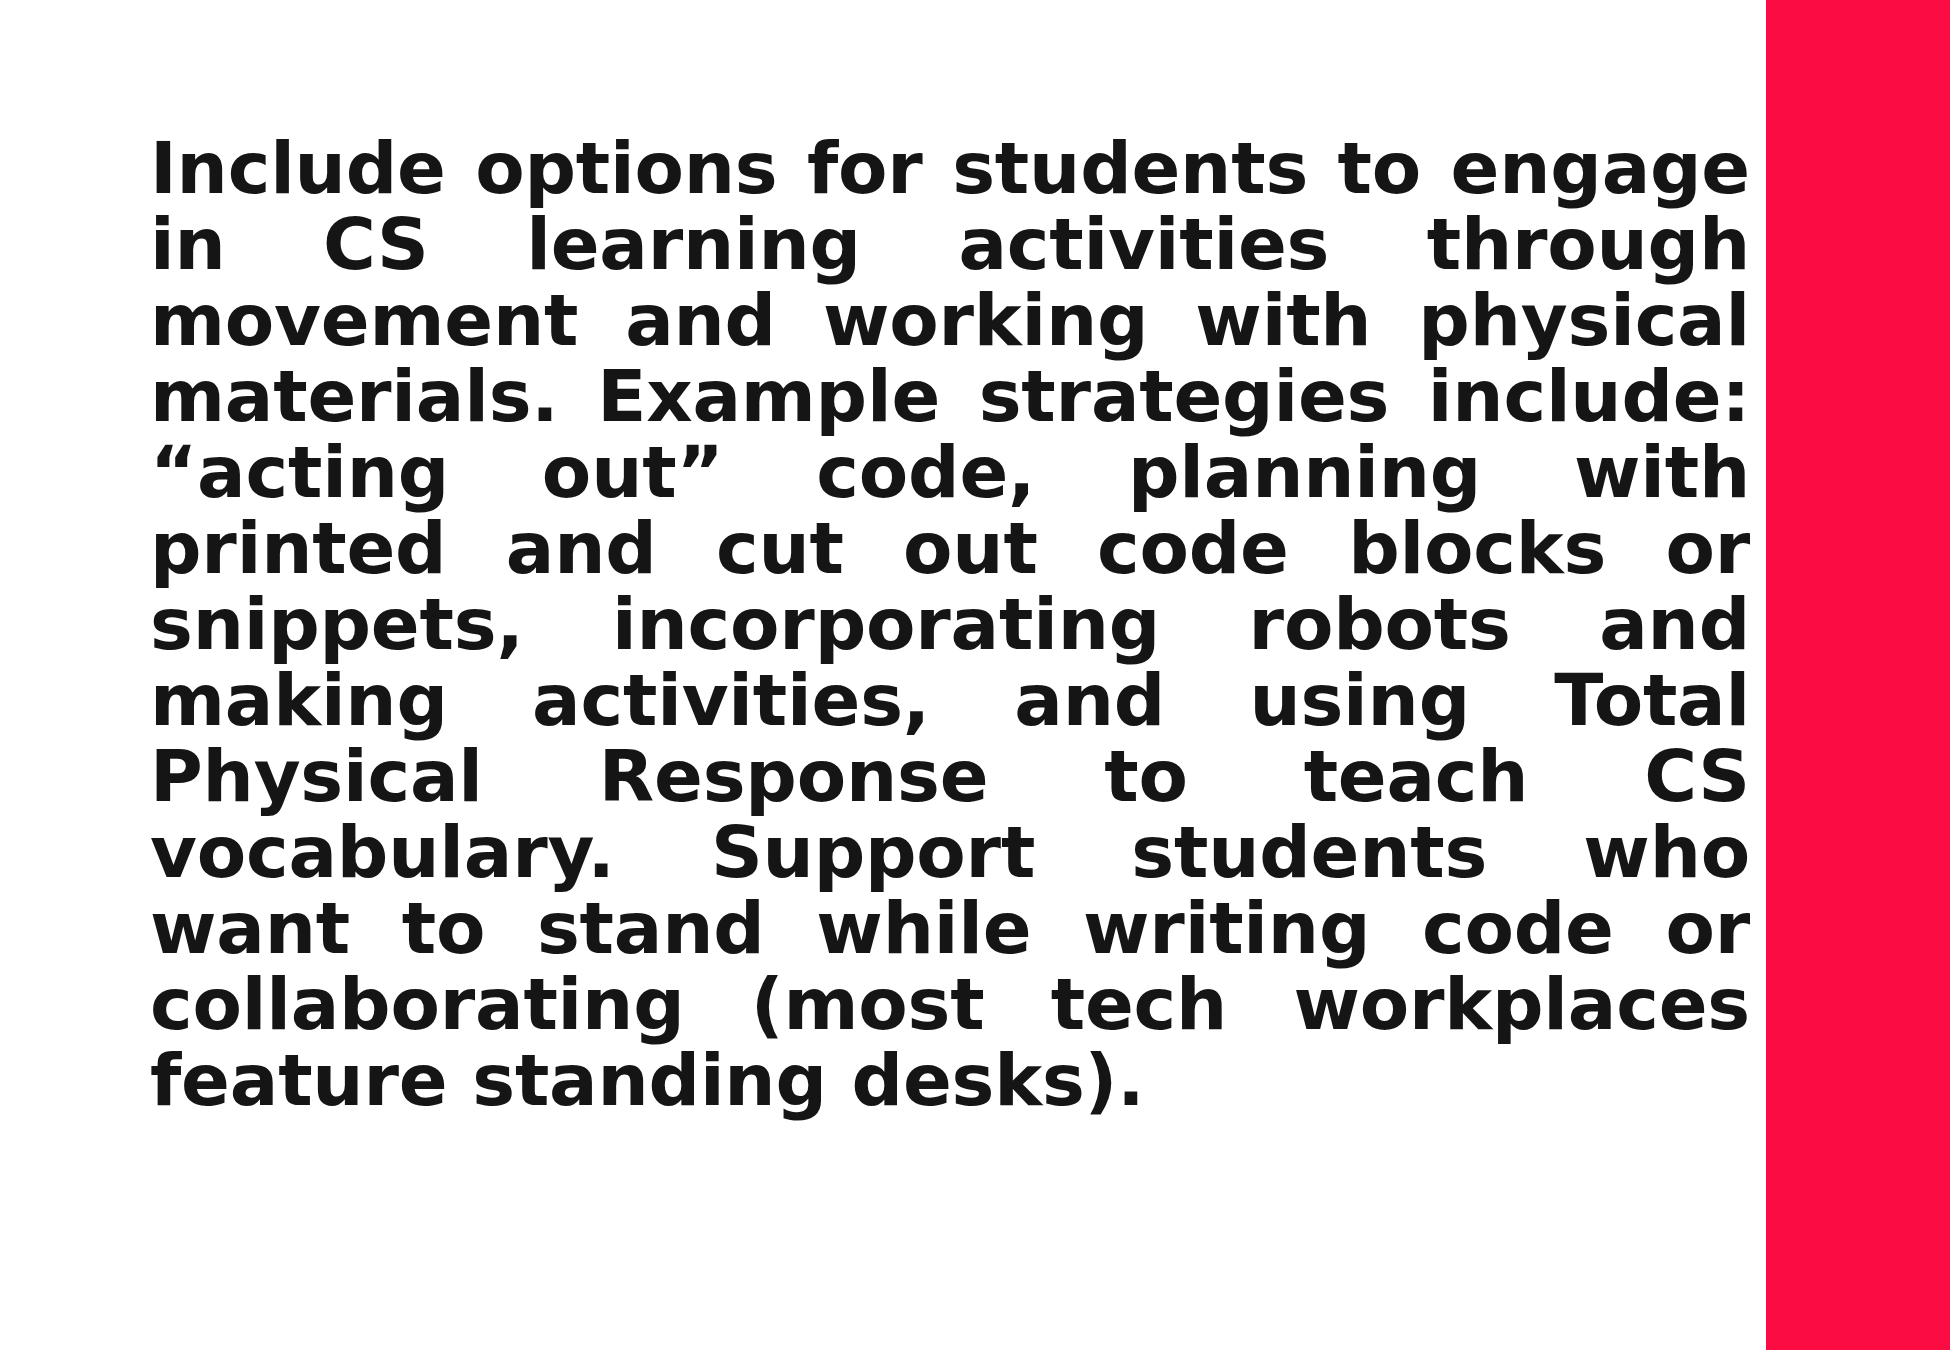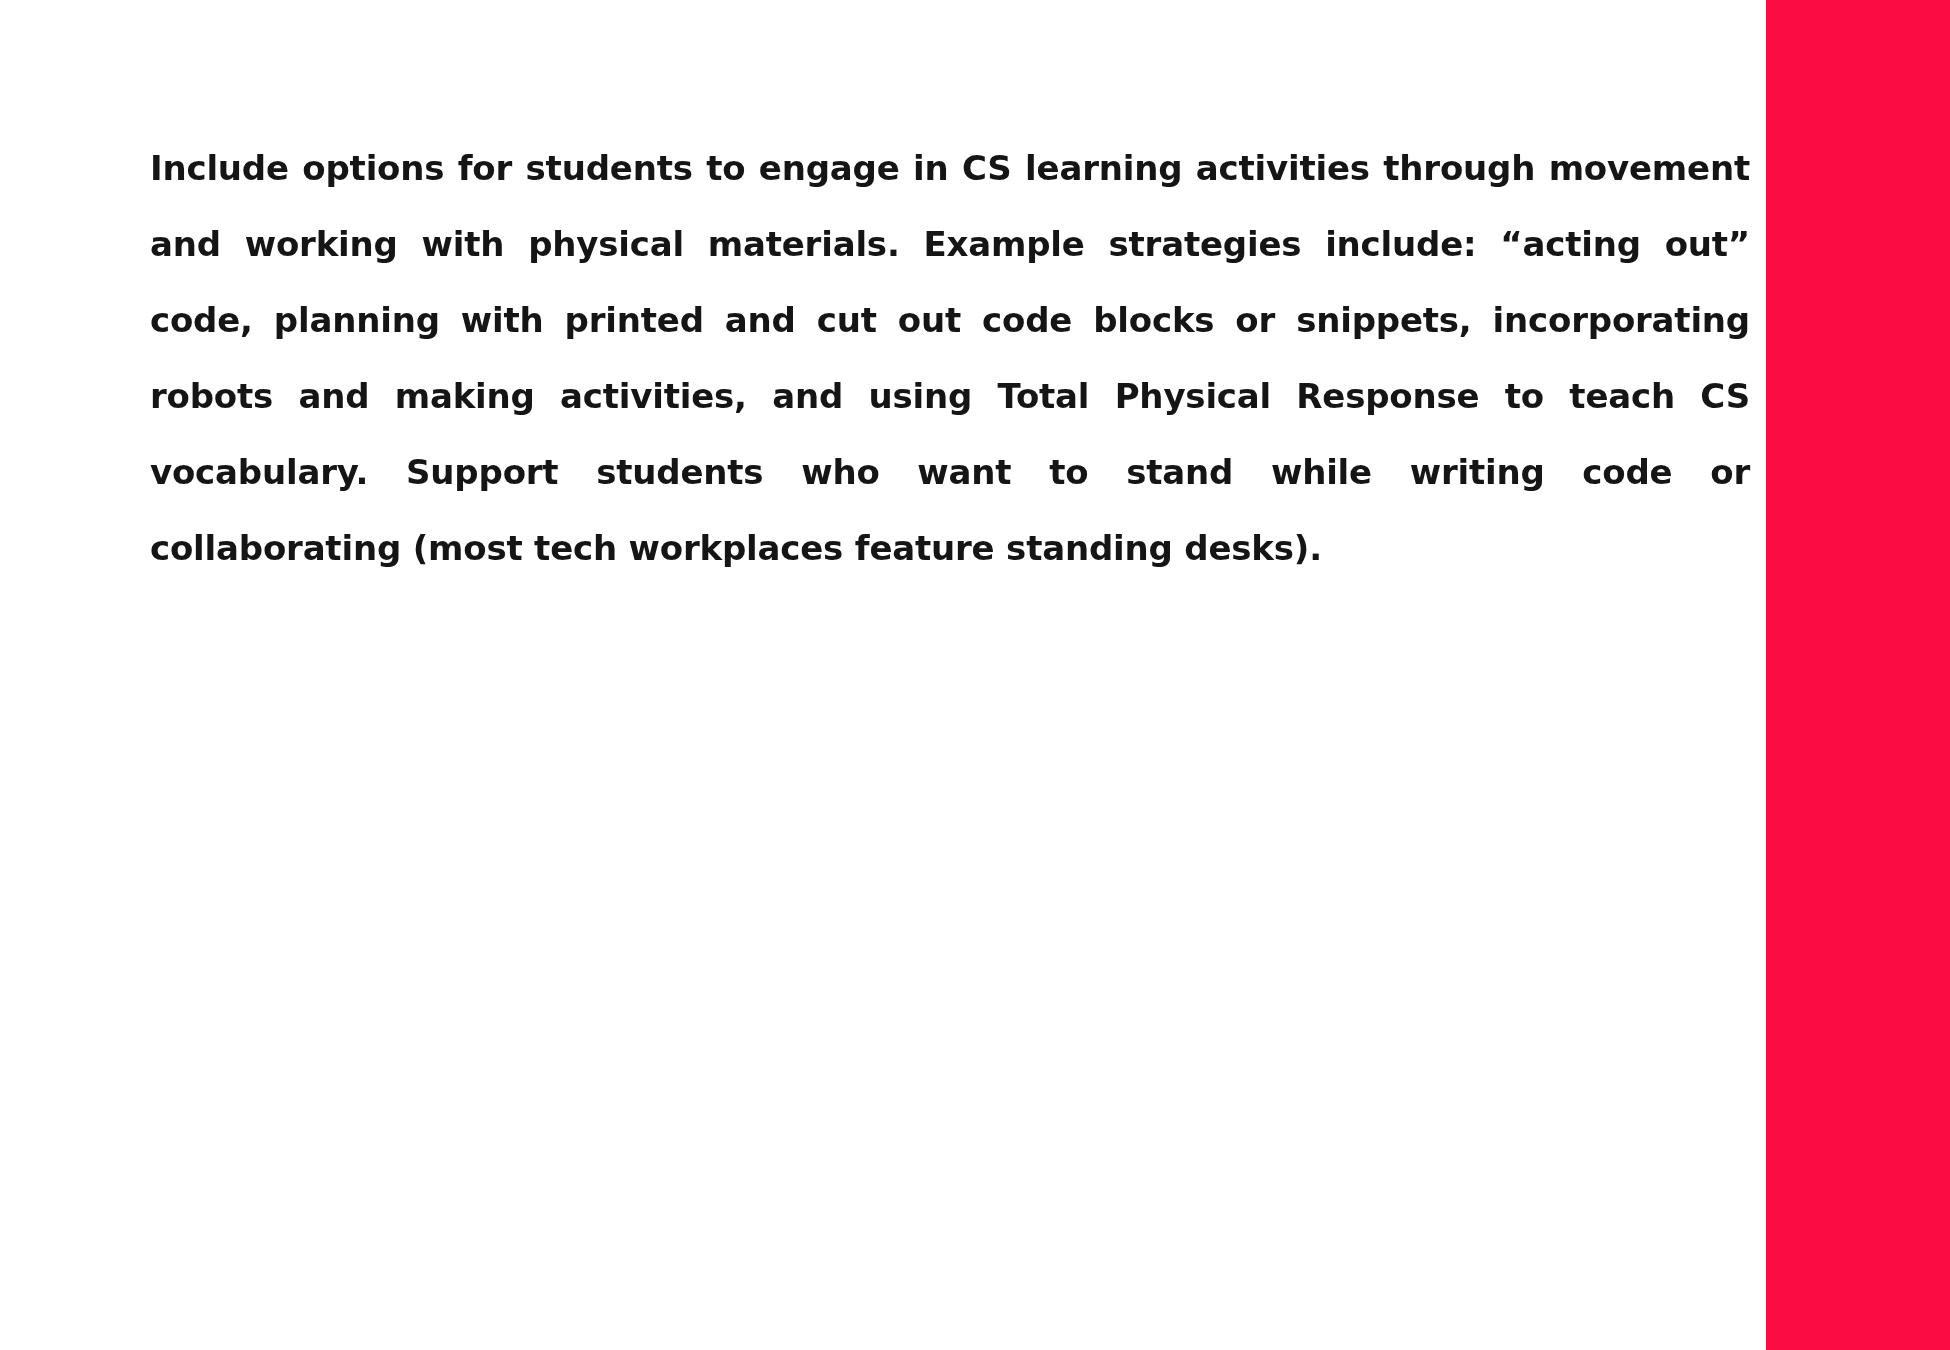--- a/index.html
+++ b/index.html
@@ -38,21 +38,21 @@
   .body-text {
     position: absolute;
     left: 150px;
     top: 130px;
     width: 1600px;
     margin: 0;
     text-align: justify;
     text-justify: inter-word;
     font-family: "DejaVu Sans", sans-serif;
     font-weight: bold;
-    font-size: 34px;
+    font-size: 72px;
     line-height: 76px;
     color: #151515;
     letter-spacing: -0.2px;
   }
 </style>
 </head>
 <body>
 
 <div class="slide">
   <div class="content-area">

